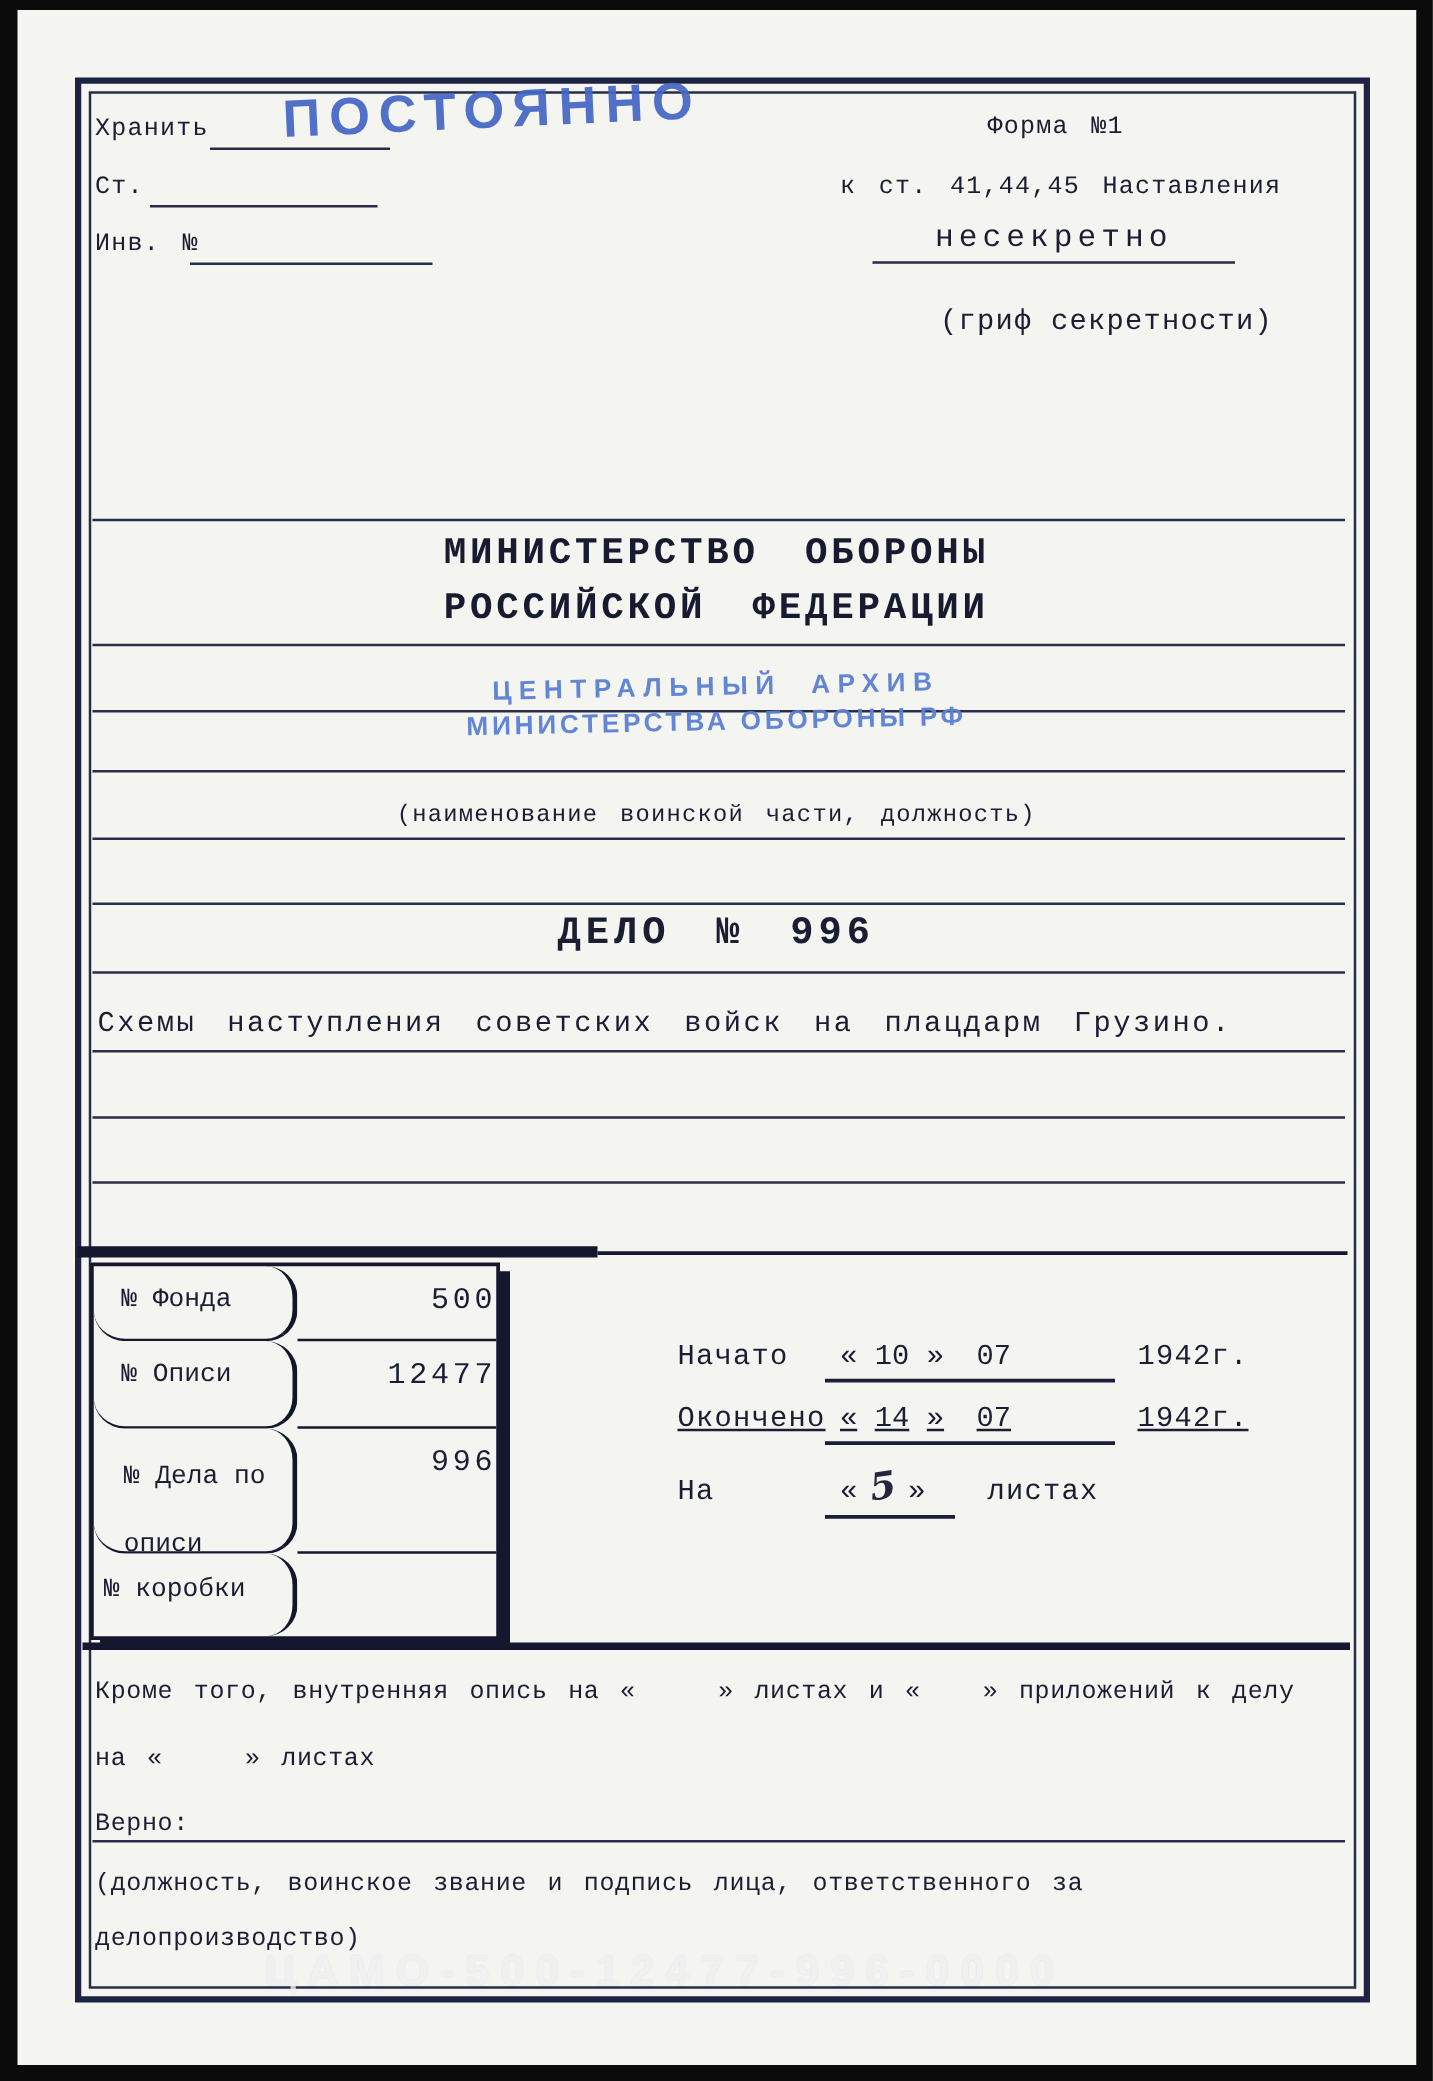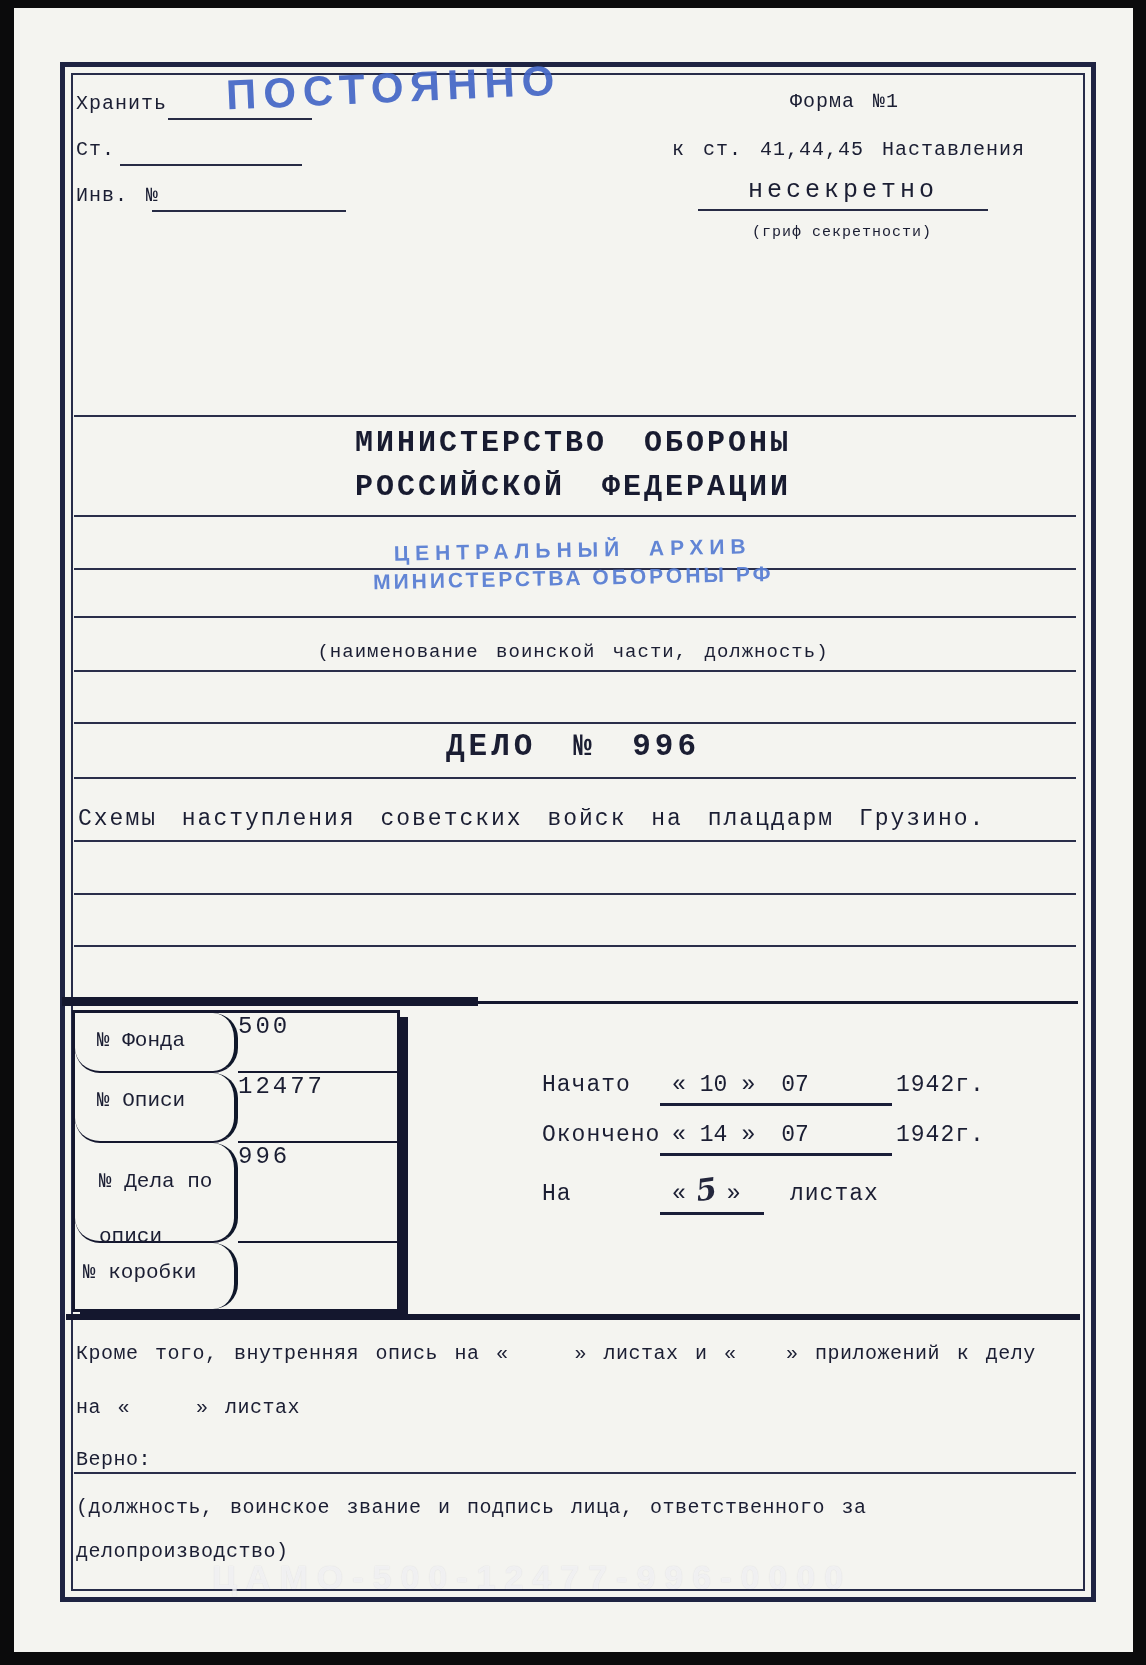--- a/index.html
+++ b/index.html
@@ -59,34 +59,34 @@
   .case-desc{left:78px; top:806px; font-size:23px; letter-spacing:2px; word-spacing:9px;}
   .band{position:absolute; background:#14172e; z-index:2;}
   .registry{
     position:absolute; left:72px; top:1010px; width:328px; height:302px;
     border:3px solid #14172e; box-shadow:8px 7px 0 0 #14172e;
     background:#f4f4f0; z-index:3; box-sizing:border-box;
     display:grid; grid-template-columns:163px 1fr; grid-template-rows:60px 70px 100px 1fr;
   }
   .registry .cell{box-sizing:border-box; font-size:21px;}
   .registry .lab{font-weight:normal; border-right:4px solid #0f172a; padding:16px 0 0 22px; white-space:normal;border-radius:25px;}
-  .registry .val{font-size:24px; letter-spacing:3px; text-align:left; }
+  .registry .val{font-size:24px; letter-spacing:3px; text-align:right; padding-top:14px;}
   .registry .rb{border-bottom:2px solid #14172e;}
   .registry .lab.r3{padding:12px 6px 0 24px; line-height:2.6;}
   .registry .lab.r4{padding:18px 0 0 8px; letter-spacing:0;}
   .date-row{position:absolute; display:flex; align-items:baseline; font-size:23px; z-index:2;}
   .dlabel{display:inline-block; width:118px; letter-spacing:1px;}
   .dseg{
     display:inline-flex; align-items:baseline; border-bottom:3px solid #1a1e38;
     width:232px; padding:0 0 5px 12px; box-sizing:border-box;
   }
   .dseg-sm{width:104px;}
   .dd{margin:0 14px;}
   .dm{margin-left:26px;}
-  .dyear{margin-left:4px; letter-spacing:1px;}
+  .dyear{margin-left:18px; letter-spacing:1px;}
   .dunit{margin-left:26px; letter-spacing:1px;}
   .hand{
     font-family:"DejaVu Serif", serif; font-style:italic; font-weight:bold;
     font-size:30px; transform:rotate(-8deg); display:inline-block; margin:0 10px;
     color:#23263c;
   }
   .foot{font-size:20px; letter-spacing:.5px; word-spacing:4px;}
   .watermark{
     left:212px; top:1558px; z-index:6;
     font-family:"Liberation Sans", sans-serif; font-weight:bold;
@@ -109,21 +109,21 @@
   <div class="abs mono-sm" style="left:76px; top:92px;">Хранить</div>
   <div class="uline" style="left:168px; top:118px; width:144px;"></div>
   <div class="abs mono-sm" style="left:76px; top:138px;">Ст.</div>
   <div class="uline" style="left:120px; top:164px; width:182px;"></div>
   <div class="abs mono-sm" style="left:76px; top:184px;">Инв. №</div>
   <div class="uline" style="left:152px; top:210px; width:194px;"></div>
 
   <div class="abs mono-sm" style="left:790px; top:90px;">Форма №1</div>
   <div class="abs mono-sm" style="left:672px; top:138px;">к ст. 41,44,45 Наставления</div>
   <div class="abs secrecy">несекретно</div>
-  <div class="abs" style="left:752px; top:224px; font-size:15px; letter-spacing:1px;">(гриф секретности)</div>
+  <div class="abs" style="left:752px; top:244px; font-size:23px; letter-spacing:1px;">(гриф секретности)</div>
 
   <div class="hline" style="top:415px;"></div>
   <div class="hline" style="top:515px;"></div>
   <div class="hline" style="top:568px;"></div>
   <div class="hline" style="top:616px;"></div>
   <div class="hline" style="top:670px;"></div>
   <div class="hline" style="top:722px;"></div>
   <div class="hline" style="top:777px;"></div>
   <div class="hline" style="top:840px;"></div>
   <div class="hline" style="top:893px;"></div>
@@ -160,21 +160,21 @@
     <span class="dlabel">Начато</span>
     <span class="dseg">
       <span>«</span>
       <span class="dd">10</span>
       <span>»</span>
       <span class="dm">07</span>
     </span>
     <span class="dyear">1942г.</span>
   </div>
 
-  <div class="date-row" style="left:542px; top:1122px;">
+  <div class="date-row" style="left:542px; top:1122px;text-decoration:underline;">
     <span class="dlabel">Окончено</span>
     <span class="dseg">
       <span>«</span>
       <span class="dd">14</span>
       <span>»</span>
       <span class="dm">07</span>
     </span>
     <span class="dyear">1942г.</span>
   </div>
 

